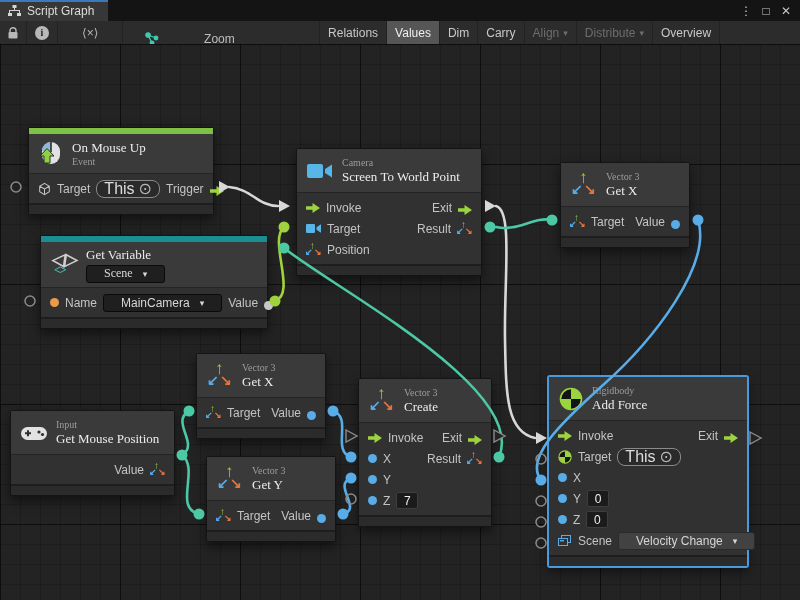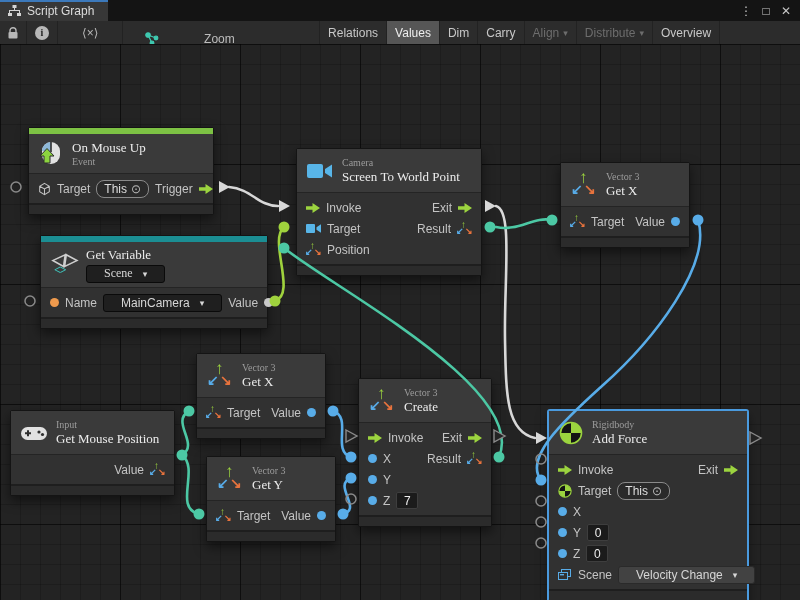--- a/index.html
+++ b/index.html
@@ -32,38 +32,38 @@
       linear-gradient(to bottom, rgba(0,0,0,.5) 1px, transparent 1px),
       linear-gradient(to right, rgba(0,0,0,.18) 1px, transparent 1px),
       linear-gradient(to bottom, rgba(0,0,0,.18) 1px, transparent 1px);
     background-size:120px 120px,120px 120px,20px 20px,20px 20px;}
   .wires{position:absolute;left:0;top:0;width:800px;height:556px;z-index:5;pointer-events:none;}
   .wires *{pointer-events:auto;}
 
   
   .node{position:absolute;z-index:2;background:#2f2f2f;border:1px solid #141414;border-radius:2px;
         box-shadow:0 5px 12px rgba(0,0,0,.5);color:#cfcfcf;box-sizing:border-box;}
-  .node.selected{border-color:var(--sel);box-shadow:0 0 0 1px var(--sel),0 5px 12px rgba(0,0,0,.5);margin-top:34px;}
+  .node.selected{border-color:var(--sel);box-shadow:0 0 0 1px var(--sel),0 5px 12px rgba(0,0,0,.5);}
   .ntop{height:6px;}
   .ntop.green{background:var(--green-bar);}
   .ntop.teal{background:var(--teal-bar);}
   .nhead{height:44px;box-sizing:border-box;display:flex;align-items:center;gap:9px;background:#3a3a3a;
          padding:4px 10px;border-bottom:1px solid #242424;font-family:Liberation Serif, serif;}
   .nhead.h40{height:40px;}
   .nhead.h46{height:46px;}
   .nsub{font-size:10px;color:#9c9c9c;line-height:12px;}
   .nmain{font-size:13px;color:#ececec;line-height:16px;white-space:nowrap;}
   .nbody{padding:4px 0;background:#313131;}
   .nrow{height:21px;display:flex;align-items:center;gap:6px;padding:0 9px;font-size:12px;color:#c4c4c4;white-space:nowrap;}
-  .r{margin-left:auto;display:flex;align-items:center;gap:6px;}
+  .r{margin-left:auto;display:flex;align-items:flex-end;gap:6px;}
   .nfoot{height:9px;background:#2b2b2b;border-top:2px solid #1e1e1e;}
 
   
   .pill{display:inline-flex;align-items:center;gap:4px;padding:0 7px;height:16px;border:1px solid #8a8a8a;
-        border-radius:8px;background:#2a2a2a;color:#ddd;font-size:12px;}
+        border-radius:8px;background:#2a2a2a;color:#ddd;font-size:16px;}
   .dd{display:inline-flex;align-items:center;gap:6px;padding:0 17px;height:16px;background:#1f1f1f;
       border:1px solid #0a0a0a;border-radius:3px;color:#d6d6d6;font-size:12px;}
   .dd.light{background:#424242;border-color:#2a2a2a;}
   .numbox{display:inline-flex;align-items:center;justify-content:center;min-width:12px;padding:0 4px;height:15px;
           background:#1b1b1b;border:1px solid #3e3e3e;border-radius:2px;color:#eee;font-size:12px;}
 
   
   .dot{width:9px;height:9px;border-radius:50%;flex:none;}
   .dot.num{background:var(--num);} .dot.str{background:var(--str);}
   .dot.gen{background:var(--gen);}

